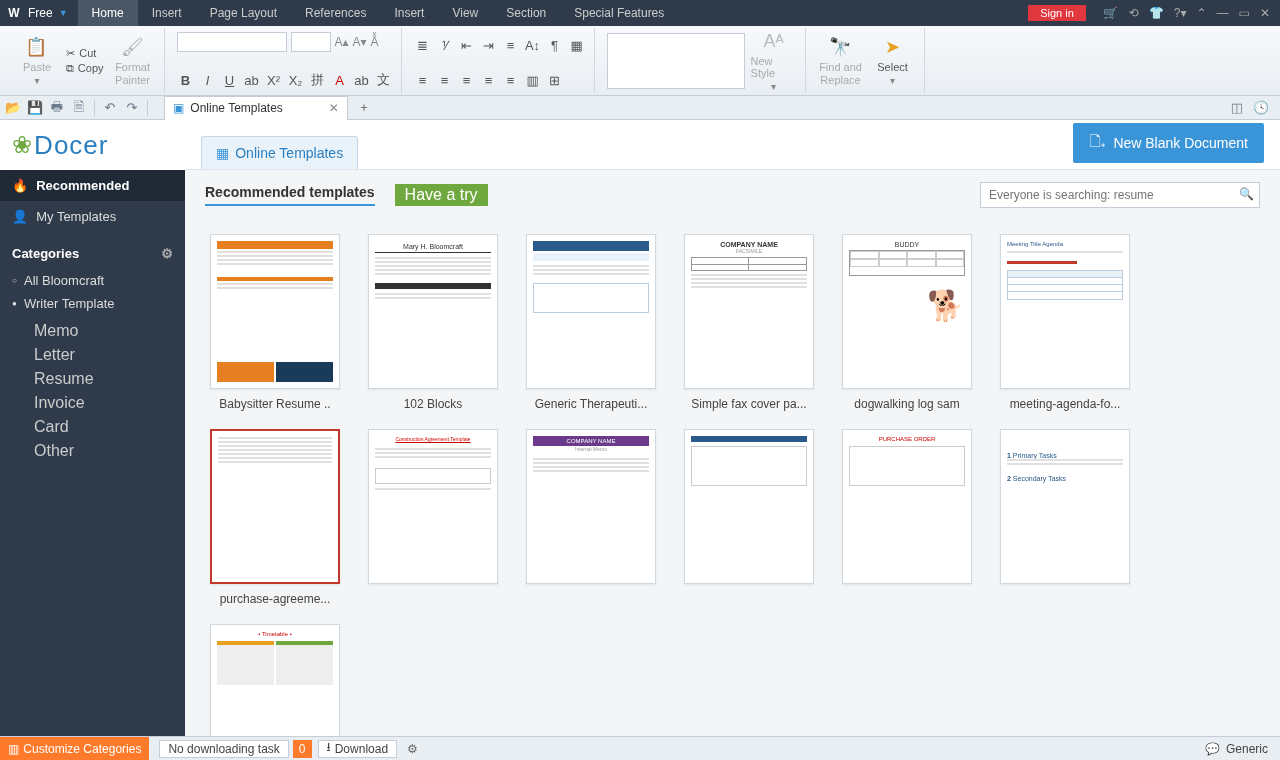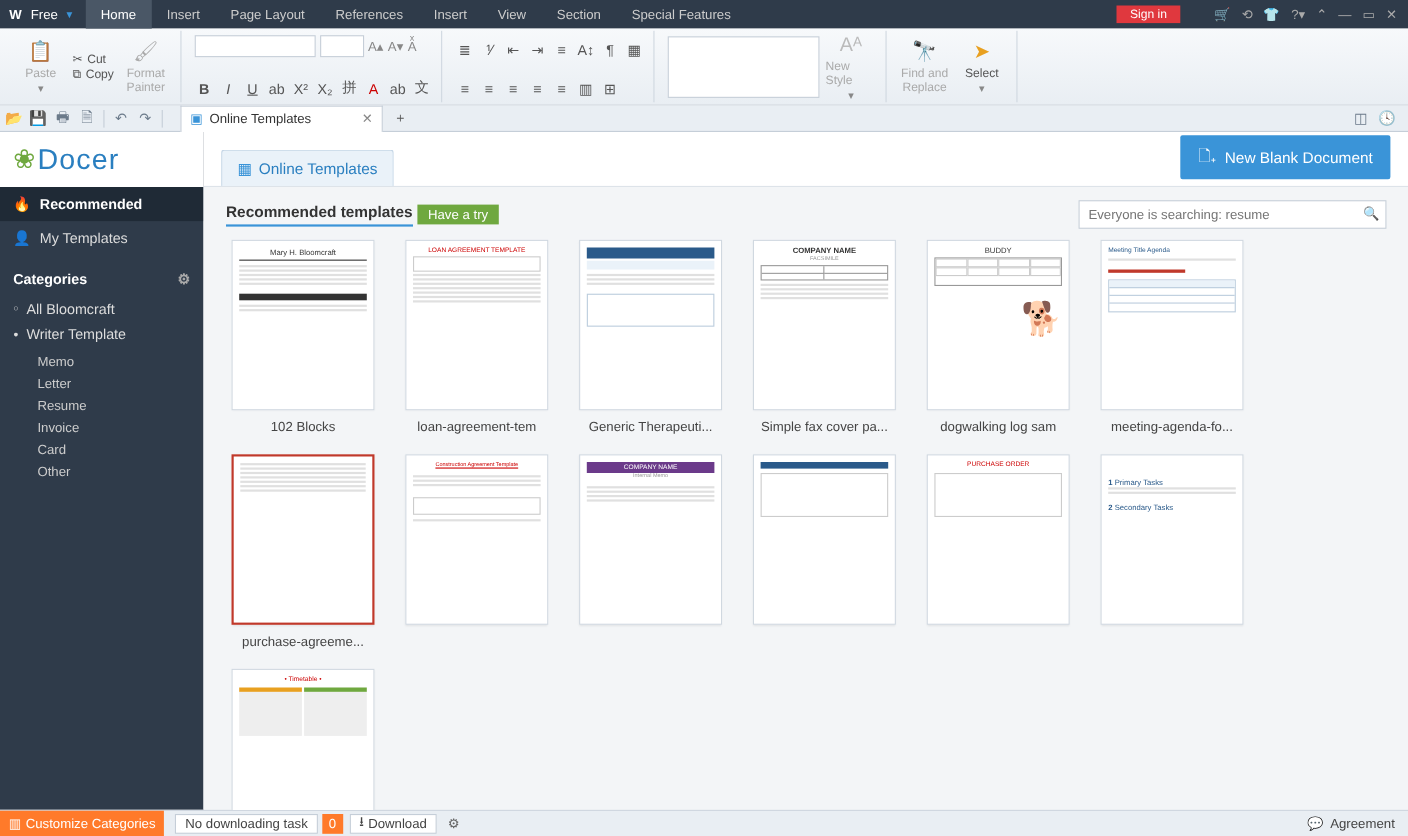--- a/index.html
+++ b/index.html
@@ -7,21 +7,21 @@
 
 
 .titlebar { height: 26px; background: #2f3b4a; display: flex; align-items: center; color: #fff; }
 .titlebar .w-logo { width: 20px; height: 20px; margin: 0 4px; display: flex; align-items: center; justify-content: center; font-weight: bold; }
 .titlebar .free { color: #fff; margin-right: 6px; }
 .titlebar .dd { color: #3a94d8; margin-right: 10px; font-size: 9px; }
 .titlebar .menu { display: flex; gap: 0; height: 100%; }
 .titlebar .menu-item { padding: 0 14px; display: flex; align-items: center; color: #ccc; cursor: pointer; }
 .titlebar .menu-item.active { background: #4a5766; color: #fff; }
 .titlebar .spacer { flex: 1; }
-.titlebar .signin { background: #e0383e; color: #fff; padding: 2px 12px; margin-right: 21px; cursor: pointer; font-size: 11px; }
+.titlebar .signin { background: #e0383e; color: #fff; padding: 2px 12px; margin-right: 8px; cursor: pointer; font-size: 11px; }
 .titlebar .right-icons { display: flex; gap: 10px; padding: 0 10px; color: #aaa; }
 .titlebar .right-icons span { cursor: pointer; }
 
 
 .ribbon { height: 70px; background: linear-gradient(#f7f9fb,#e9eef3); border-bottom: 1px solid #c5ced8; display: flex; align-items: stretch; padding: 2px 6px; gap: 4px; }
 .ribbon .group { border-right: 1px solid #d0d8e0; padding: 4px 8px; display: flex; flex-direction: column; justify-content: space-between; }
 .ribbon .group.row { flex-direction: row; align-items: center; gap: 6px; }
 .ribbon .big-btn { display: flex; flex-direction: column; align-items: center; justify-content: center; width: 46px; color: #555; cursor: pointer; font-size: 11px; gap: 2px; }
 .ribbon .big-btn.disabled { color: #aaa; }
 .ribbon .icon24 { width: 24px; height: 24px; display: flex; align-items: center; justify-content: center; font-size: 18px; }
@@ -55,31 +55,31 @@
 .sidebar .nav-item { padding: 8px 12px; display: flex; align-items: center; gap: 8px; cursor: pointer; }
 .sidebar .nav-item.active { background: #1f2a36; color: #fff; font-weight: bold; }
 .sidebar .flame { color: #ff7a2a; }
 .sidebar .section-title { padding: 14px 12px 8px; font-weight: bold; color: #fff; display: flex; justify-content: space-between; align-items: center; }
 .sidebar .gear { color: #aaa; font-size: 13px; }
 .sidebar .tree { padding: 0 12px; }
 .sidebar .tree-item { padding: 4px 0 4px 12px; cursor: pointer; color: #ddd; position: relative; }
 .sidebar .tree-item::before { content: "○"; position: absolute; left: 0; font-size: 8px; top: 7px; }
 .sidebar .tree-item.expanded::before { content: "●"; }
 .sidebar .subcats { display: flex; flex-wrap: wrap; padding: 4px 0 0 22px; gap: 0; }
-.sidebar .subcats span { width: 70px; padding: 3px 0; cursor: pointer; color: #ccc; font-size: 12px; }
+.sidebar .subcats span { width: 70px; padding: 3px 0; cursor: pointer; color: #ccc; font-size: 16px; }
 
 
 .content { flex: 1; background: #f3f5f7; display: flex; flex-direction: column; overflow: hidden; position: relative; }
 .content-header { height: 50px; background: #fff; border-bottom: 1px solid #dde3e9; display: flex; align-items: flex-end; padding: 0 16px; }
 .content-tab { padding: 8px 14px; border: 1px solid #c5d6e6; border-bottom: none; background: #eaf2f9; color: #2a7fc0; font-size: 14px; display: flex; align-items: center; gap: 6px; border-radius: 3px 3px 0 0; }
 .new-blank { margin-left: auto; margin-bottom: 6px; background: #3a94d8; color: #fff; padding: 8px 16px; display: flex; align-items: center; gap: 8px; cursor: pointer; font-size: 14px; border-radius: 2px; }
 .content-body { flex: 1; overflow-y: auto; padding: 12px 20px; }
-.section-head { display: flex; align-items: center; gap: 4px; margin-bottom: 10px; }
+.section-head { display: flex; align-items: center; gap: 20px; margin-bottom: 26px; }
 .section-head h3 { font-size: 14px; color: #333; border-bottom: 2px solid #3a94d8; padding-bottom: 4px; }
-.have-try { background: #6fa83f; color: #fff; padding: 2px 10px; font-size: 12px; }
+.have-try { background: #6fa83f; color: #fff; padding: 2px 10px; font-size: 16px; }
 .search-box { margin-left: auto; position: relative; }
 .search-box input { width: 280px; height: 26px; border: 1px solid #c5ced8; padding: 0 28px 0 8px; font-size: 12px; }
 .search-box .mag { position: absolute; right: 6px; top: 5px; color: #888; }
 
 .grid { display: flex; flex-wrap: wrap; gap: 18px; }
 .card { width: 140px; display: flex; flex-direction: column; align-items: center; cursor: pointer; }
 .thumb { width: 130px; height: 155px; background: #fff; border: 1px solid #d0d8e0; box-shadow: 0 1px 2px rgba(0,0,0,0.08); display: flex; flex-direction: column; padding: 6px; font-size: 5px; color: #999; overflow: hidden; position: relative; }
 .card.sel .thumb { border: 2px solid #f0b030; box-shadow: 0 0 0 3px #fce9b8; }
 .card.sel { background: #fdf3d9; padding: 4px; border-radius: 2px; width: 148px; }
 .card .title { margin-top: 8px; font-size: 12px; color: #444; text-align: center; width: 130px; white-space: nowrap; overflow: hidden; text-overflow: ellipsis; }
@@ -292,45 +292,49 @@
         <div class="search-box">
           <input placeholder="Everyone is searching: resume" style="">
           <span class="mag">🔍</span>
         </div>
       </div>
 
       <div class="grid">
 
         <div class="card">
           <div class="thumb">
+              <div class="bar" style="background:#e67e22"></div>
+              <div class="line"></div>
+              <div class="line"></div>
+              <div class="line"></div>
+              <div class="line"></div>
+              <div class="bar" style="background:#e67e22;margin-top:10px;height:4px"></div>
+              <div class="line"></div>
+              <div class="line"></div>
+              <div style="flex:1"></div>
+              <div style="display:flex;gap:2px">
+                <div style="flex:1;background:#e67e22;height:20px"></div>
+                <div style="flex:1;background:#1a3a5a;height:20px"></div>
+              </div>
+            </div>
+          <div class="title">Babysitter Resume ..</div>
+        </div>
+        <div class="card">
+          <div class="thumb">
               <div style="text-align:center;font-size:7px;color:#333;border-bottom:1px solid #333;padding:2px">Mary H. Bloomcraft</div>
               <div class="line" style="margin-top:4px"></div>
               <div class="line"></div>
               <div class="line"></div>
               <div class="line"></div>
               <div class="line"></div>
               <div style="background:#333;height:6px;margin-top:6px"></div>
               <div class="line" style="margin-top:4px"></div>
               <div class="line"></div>
             </div>
           <div class="title">102 Blocks</div>
-        </div>
-        <div class="card">
-          <div class="thumb">
-              <div style="text-align:center;font-size:6px;color:#c00">LOAN AGREEMENT TEMPLATE</div>
-              <div style="border:1px solid #ccc;height:14px;margin:2px 0"></div>
-              <div class="line"></div>
-              <div class="line"></div>
-              <div class="line"></div>
-              <div class="line"></div>
-              <div class="line"></div>
-              <div class="line"></div>
-              <div class="line"></div>
-            </div>
-          <div class="title">loan-agreement-tem</div>
         </div>
         <div class="card">
           <div class="thumb">
               <div style="background:#2a5a8a;height:10px"></div>
               <div style="background:#eaf2f9;height:8px;margin-top:2px"></div>
               <div class="line" style="margin-top:4px"></div>
               <div class="line"></div>
               <div class="line"></div>
               <div style="border:1px solid #bcd;height:30px;margin-top:6px"></div>
             </div>
@@ -472,15 +476,15 @@
   </div>
   <div class="dlstat">No downloading task</div>
   <div class="zero">0</div>
   <div class="dlbtn">
     <span>⭳</span>
     <span>Download</span>
   </div>
   <span class="gear2">⚙</span>
   <div class="feedback">
     <span>💬</span>
-    <span>Agreement</span>
+    <span>Generic</span>
   </div>
 </div>
 
 </body></html>

